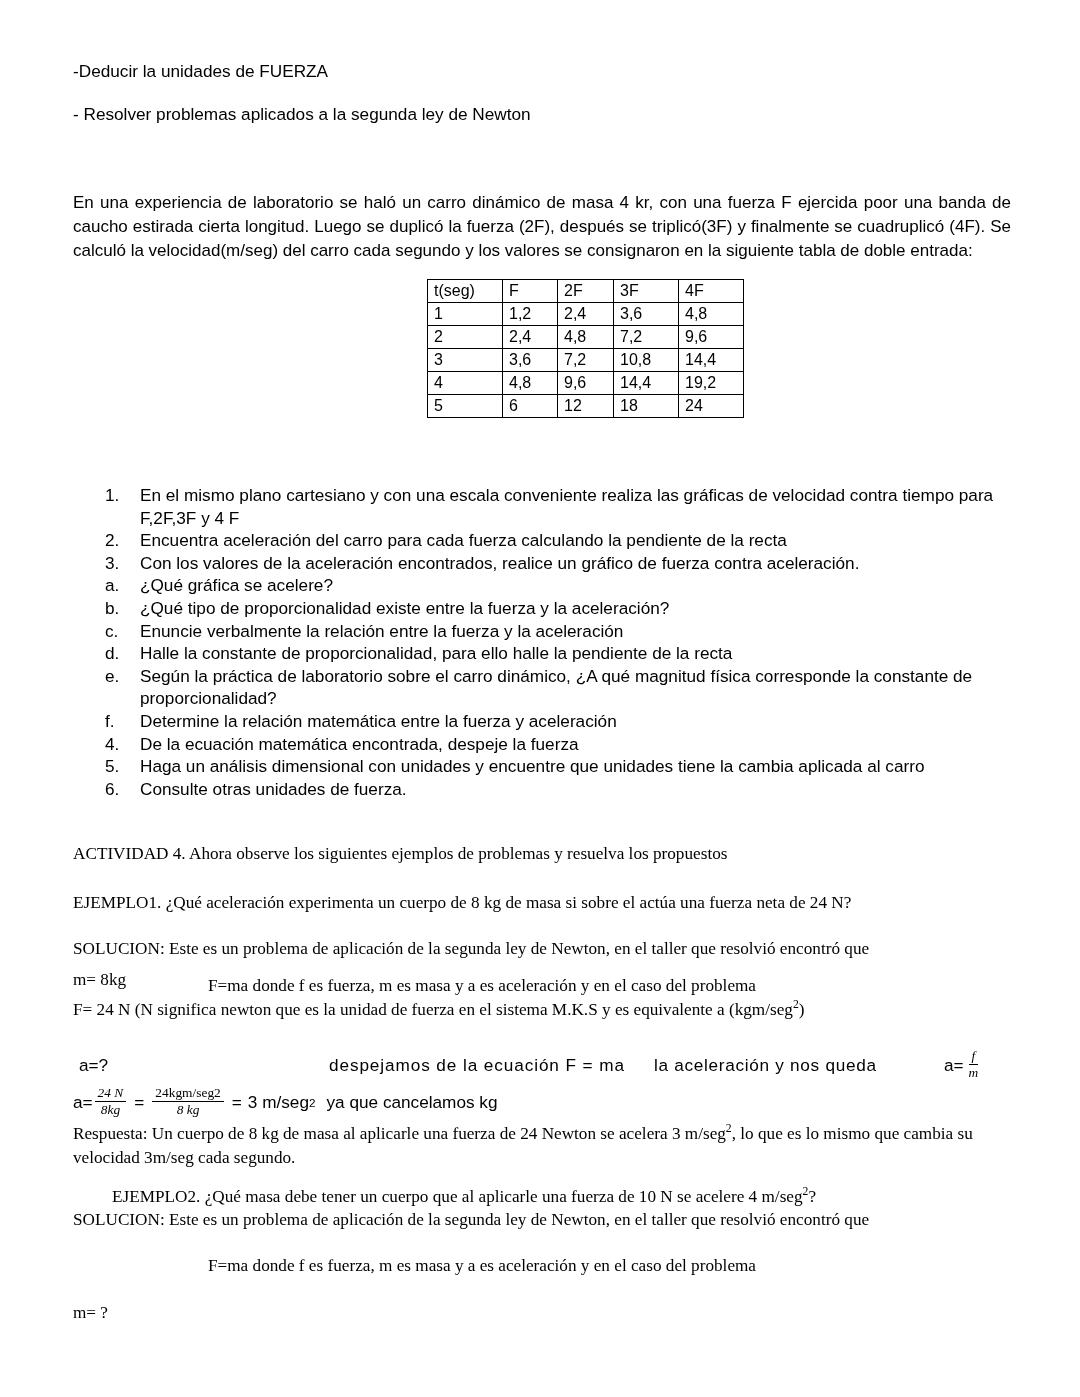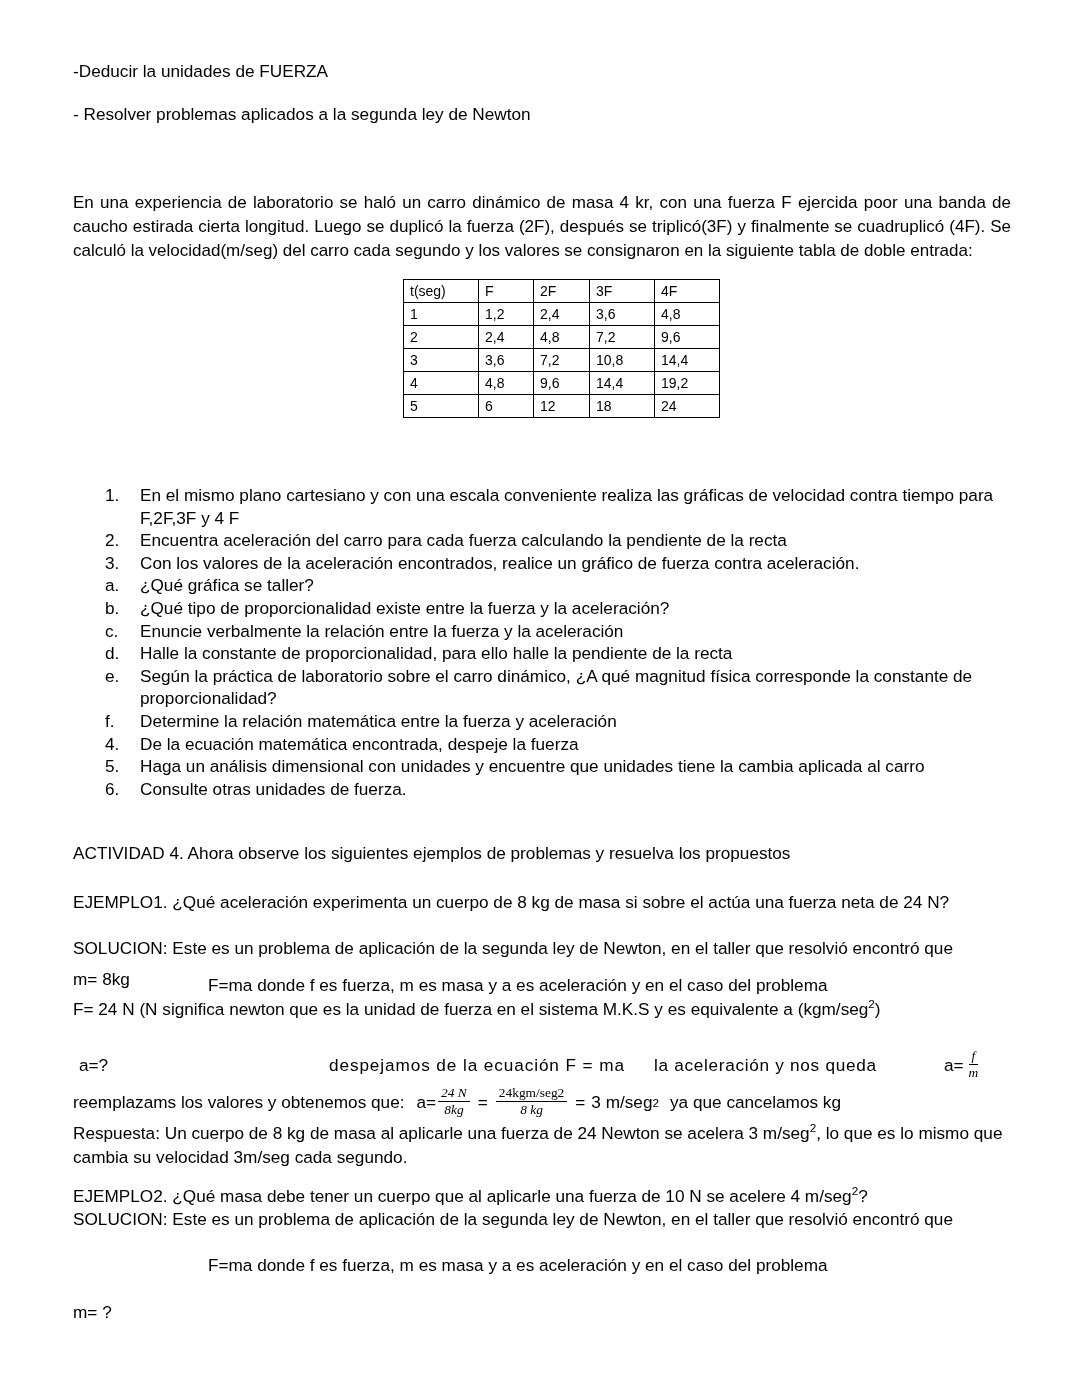--- a/index.html
+++ b/index.html
@@ -42,22 +42,23 @@
   }
 
   
   .tbl-wrap {
     position: absolute;
     left: 403px;
     top: 279px;
   }
   table.data-table {
     border-collapse: collapse;
-    font-size: 14px;
+    font-size: 16px;
     line-height: 1;
+    margin-left: 24px;
   }
   table.data-table td, table.data-table th {
     border: 1.3px solid #000;
     padding: 2px 6px 3px 6px;
     text-align: left;
     font-weight: normal;
     height: 17px;
     vertical-align: middle;
     white-space: nowrap;
   }
@@ -92,20 +93,21 @@
     padding-right: 2px;
   }
 
   
   .block {
     position: absolute;
     left: 73px;
     width: 940px;
     font-size: 17.2px;
     line-height: 23.6px;
+    font-family: Liberation Serif, serif;
   }
   .indent-f {
     padding-left: 135px;
   }
 
   
   .mathline {
     position: absolute;
     left: 73px;
     width: 945px;
@@ -216,21 +218,21 @@
     <div class="qitem">
       <span class="qmark">2.</span>
       <span class="qtext">Encuentra aceleración del carro para cada fuerza calculando la pendiente de la recta</span>
     </div>
     <div class="qitem">
       <span class="qmark">3.</span>
       <span class="qtext">Con los valores de la aceleración encontrados, realice un gráfico de fuerza contra aceleración.</span>
     </div>
     <div class="qitem">
       <span class="qmark">a.</span>
-      <span class="qtext">¿Qué gráfica se taller?</span>
+      <span class="qtext">¿Qué gráfica se acelere?</span>
     </div>
     <div class="qitem">
       <span class="qmark">b.</span>
       <span class="qtext">¿Qué tipo de proporcionalidad existe entre la fuerza y la aceleración?</span>
     </div>
     <div class="qitem">
       <span class="qmark">c.</span>
       <span class="qtext">Enuncie verbalmente la relación entre la fuerza y la aceleración</span>
     </div>
     <div class="qitem">
@@ -278,42 +280,41 @@
     <span style="display:inline-block;width:325px;letter-spacing:0.9px;">despejamos de la ecuación F = ma</span>
     <span style="display:inline-block;width:290px;letter-spacing:0.7px;">la aceleración y nos queda</span>
     <span>a=</span>
     <span class="frac">
       <span class="num ital-serif">f</span>
       <span class="den ital-serif">m</span>
     </span>
   </div>
 
   <div class="mathline" style="top:1087px;">
-    <span style="margin-right:12px;">reemplazams los valores y obtenemos que:</span>
     <span>a=</span>
     <span class="frac">
       <span class="num ital-serif">24 N</span>
       <span class="den ital-serif">8kg</span>
     </span>
     <span style="margin:0 6px;">=</span>
     <span class="frac">
       <span class="num up-serif">24kgm/seg2</span>
       <span class="den ital-serif">8 kg</span>
     </span>
     <span style="margin:0 6px;">=</span>
     <span>3 m/seg</span>
       <sup class="sup">2</sup>
     <span style="margin-left:11px;">ya que cancelamos kg</span>
   </div>
 
   <div class="block" style="top:1122px;">
     <span>Respuesta: Un cuerpo de 8 kg de masa al aplicarle una fuerza de 24 Newton se acelera 3 m/seg</span><sup class="sup">2</sup><span>, lo que es lo mismo que cambia su velocidad 3m/seg cada segundo.</span>
   </div>
 
-  <div class="block" style="top:1185px;">
+  <div class="block" style="top:1185px;margin-left:39px;">
     <span>EJEMPLO2. ¿Qué masa debe tener un cuerpo que al aplicarle una fuerza de 10 N se acelere 4 m/seg</span><sup class="sup">2</sup><span>?</span>
   </div>
 
   <div class="block" style="top:1208px;">SOLUCION: Este es un problema de aplicación de la segunda ley de Newton, en el taller que resolvió encontró que</div>
 
   <div class="block indent-f" style="top:1254px;">F=ma  donde f es fuerza, m es masa y a es aceleración y en el caso del problema</div>
 
 
   <div class="block" style="top:1301px;">m= ?</div>
 

